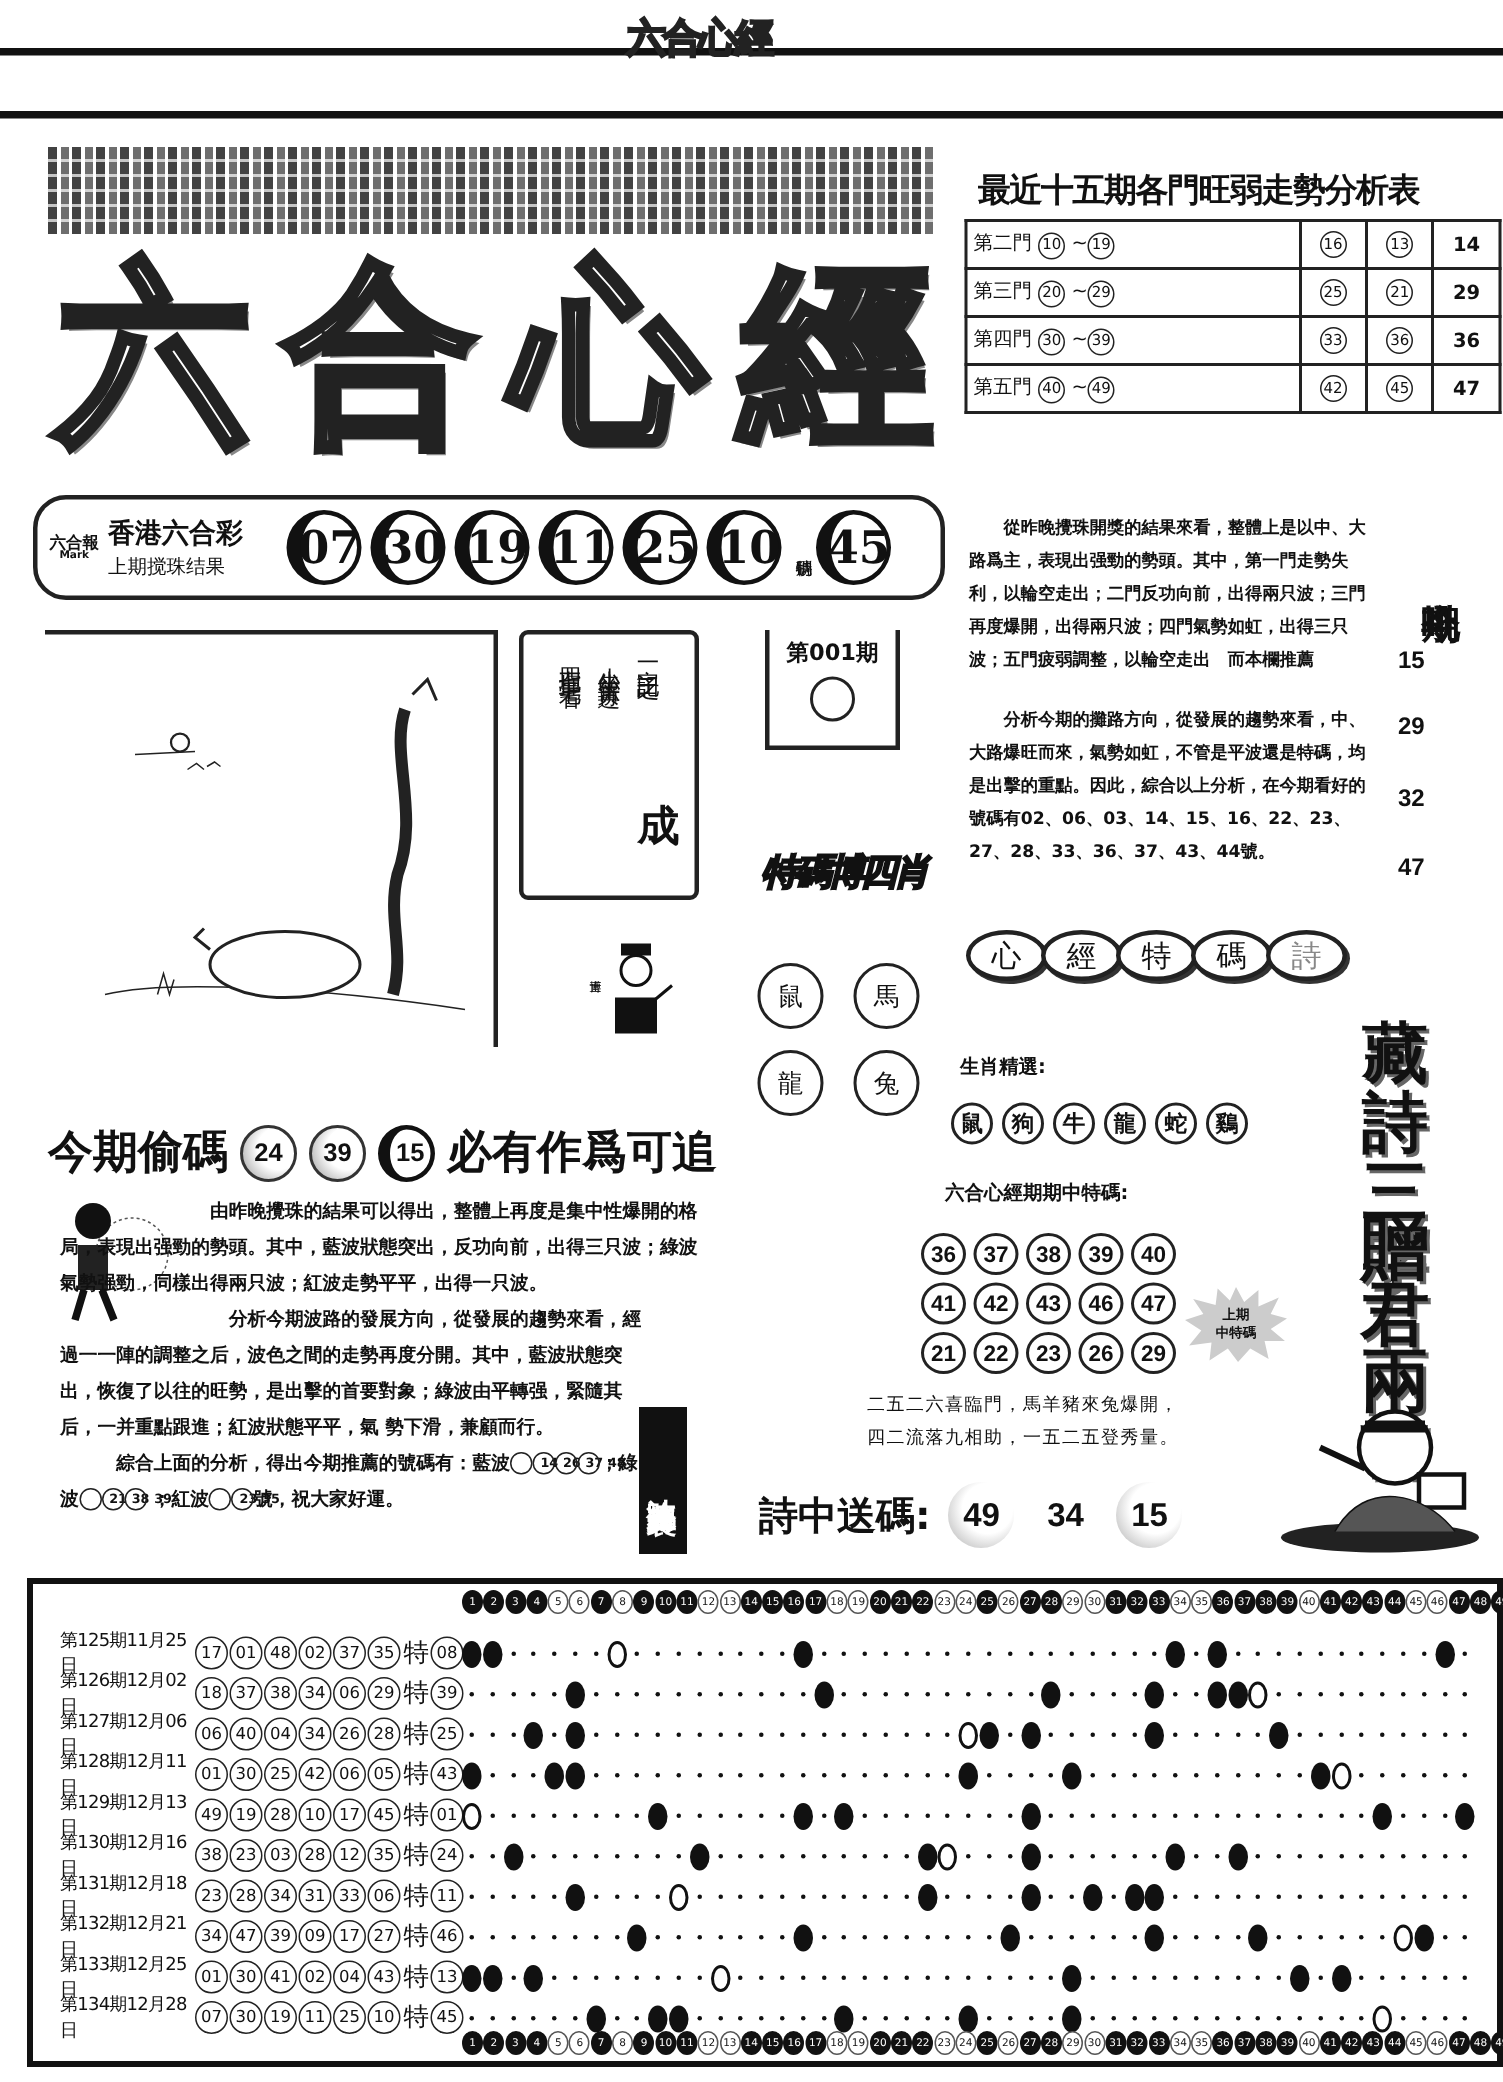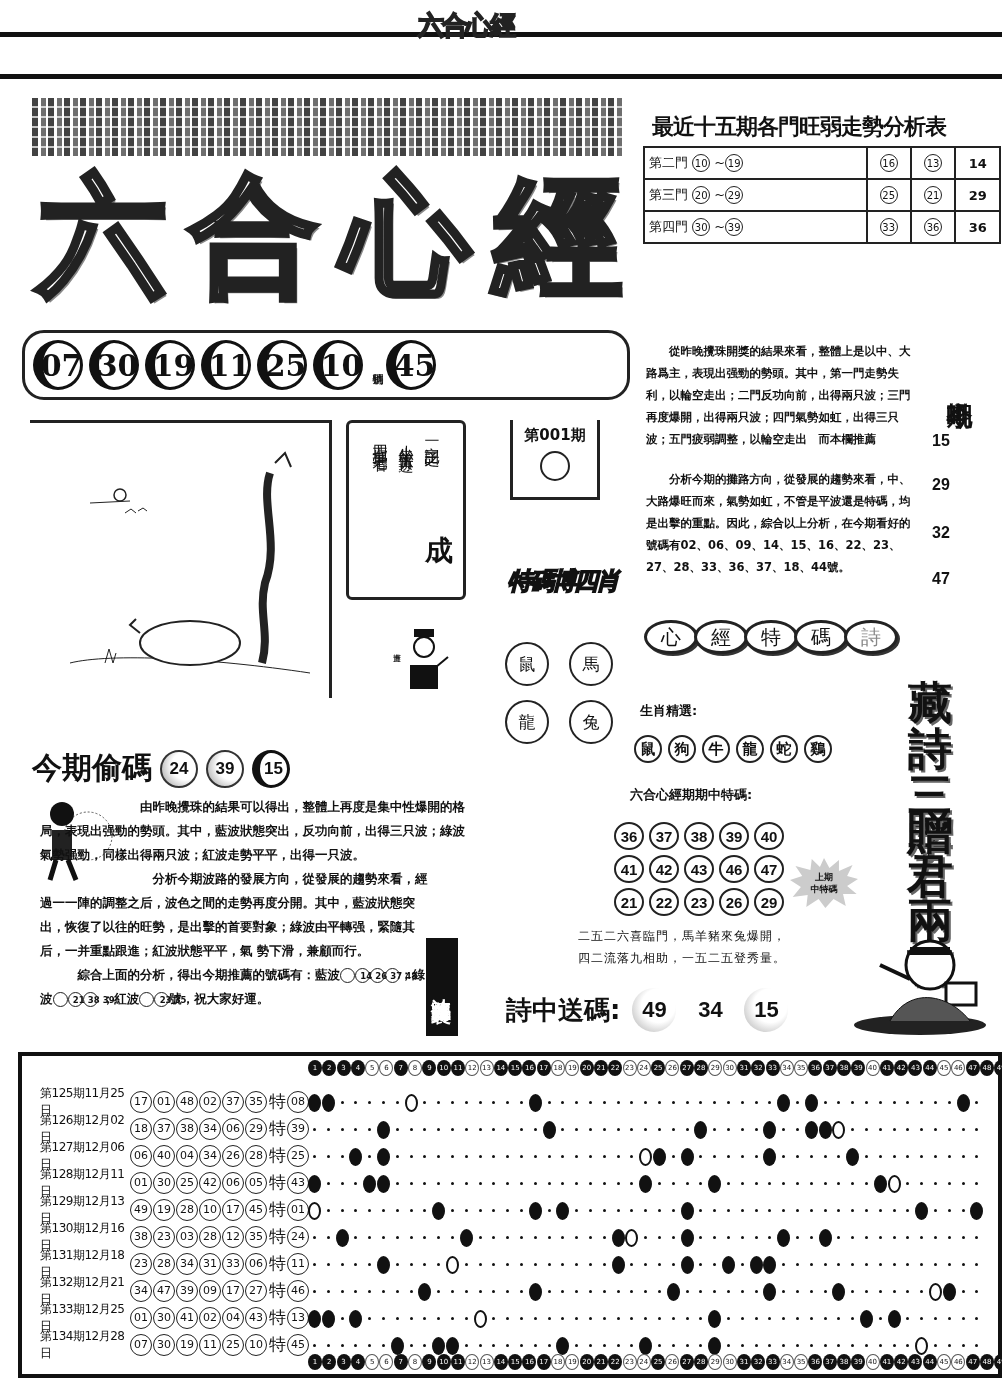--- a/index.html
+++ b/index.html
@@ -83,20 +83,30 @@
 <div class="masthead-small">六合心經</div>
 <div class="photo-strip"></div>
 <div class="big-title">
   <span>六</span>
   <span>合</span>
   <span>心</span>
   <span>經</span>
 </div>
 
 <div class="draw-bar">
+  <div class="brand-box">
+    <div class="brand-logo">
+      <div>六合報</div>
+      <div style="font-size:7px">Mark</div>
+    </div>
+    <div class="brand-text">
+      <span class="t1">香港六合彩</span>
+      <span class="t2">上期搅珠结果</span>
+    </div>
+  </div>
   <div class="ball">07</div>
   <div class="ball">30</div>
   <div class="ball">19</div>
   <div class="ball">11</div>
   <div class="ball">25</div>
   <div class="ball">10</div>
   <div class="special-label">特別號碼</div>
   <div class="ball">45</div>
 </div>
 
@@ -114,26 +124,32 @@
     <td><span class="circ">25</span></td>
     <td><span class="circ">21</span></td>
     <td style="font-weight:bold">29</td>
   </tr>
   <tr>
     <td style="text-align:left;padding-left:4px"><span>第四門</span> <span class="circ">30</span> ~<span class="circ">39</span></td>
     <td><span class="circ">33</span></td>
     <td><span class="circ">36</span></td>
     <td style="font-weight:bold">36</td>
   </tr>
+  <tr>
+    <td style="text-align:left;padding-left:4px"><span>第五門</span> <span class="circ">40</span> ~<span class="circ">49</span></td>
+    <td><span class="circ">42</span></td>
+    <td><span class="circ">45</span></td>
+    <td style="font-weight:bold">47</td>
+  </tr>
 </tbody>
   </table>
 
 <div class="analysis">
   <p>從昨晚攪珠開獎的結果來看，整體上是以中、大路爲主，表現出强勁的勢頭。其中，第一門走勢失利，以輪空走出；二門反功向前，出得兩只波；三門再度爆開，出得兩只波；四門氣勢如虹，出得三只波；五門疲弱調整，以輪空走出　而本欄推薦</p>
-  <p style="margin-top:18px">分析今期的攤路方向，從發展的趨勢來看，中、大路爆旺而來，氣勢如虹，不管是平波還是特碼，均是出擊的重點。因此，綜合以上分析，在今期看好的號碼有02、06、09、14、15、16、22、23、27、28、33、36、37、18、44號。</p>
+  <p style="margin-top:18px">分析今期的攤路方向，從發展的趨勢來看，中、大路爆旺而來，氣勢如虹，不管是平波還是特碼，均是出擊的重點。因此，綜合以上分析，在今期看好的號碼有02、06、03、14、15、16、22、23、27、28、33、36、37、43、44號。</p>
 </div>
 <div class="roar" style="writing-mode:vertical-rl;height:80px">今期吼</div>
 <div class="roar-num" style="top:432px">15</div>
 <div class="roar-num" style="top:476px">29</div>
 <div class="roar-num" style="top:524px">32</div>
 <div class="roar-num" style="top:570px">47</div>
 
 <div class="painting">
   <svg width="300" height="276" viewBox="0 0 300 276">
     <circle cx="90" cy="72" r="6" fill="none" stroke="#222" stroke-width="1.5"></circle>
@@ -250,20 +266,21 @@
       <rect x="96" y="58" width="30" height="22" fill="#fff" stroke="#111" stroke-width="3"></rect>
       <path d="M40 96 C 60 60, 100 70, 120 96" fill="#555" stroke="#111"></path>
     </svg>
 </div>
 
 <div class="steal-title">
   <span>今期偷碼</span>
   <span class="steal-ball">24</span>
   <span class="steal-ball">39</span>
   <span class="steal-ball dark">15</span>
+  <span>必有作爲可追</span>
 </div>
 <div class="abs" style="left:38px;top:796px;width:80px;height:90px">
   <svg width="80" height="90" viewBox="0 0 80 90">
       <circle cx="50" cy="40" r="24" fill="none" stroke="#555" stroke-dasharray="2 2"></circle>
       <circle cx="24" cy="18" r="12" fill="#111"></circle>
       <path d="M14 34 h20 v30 h-20z" fill="#222"></path>
       <path d="M18 64 l-6 20 M30 64 l8 20" stroke="#111" stroke-width="5"></path>
     </svg>
 </div>
 <div class="steal-text">

